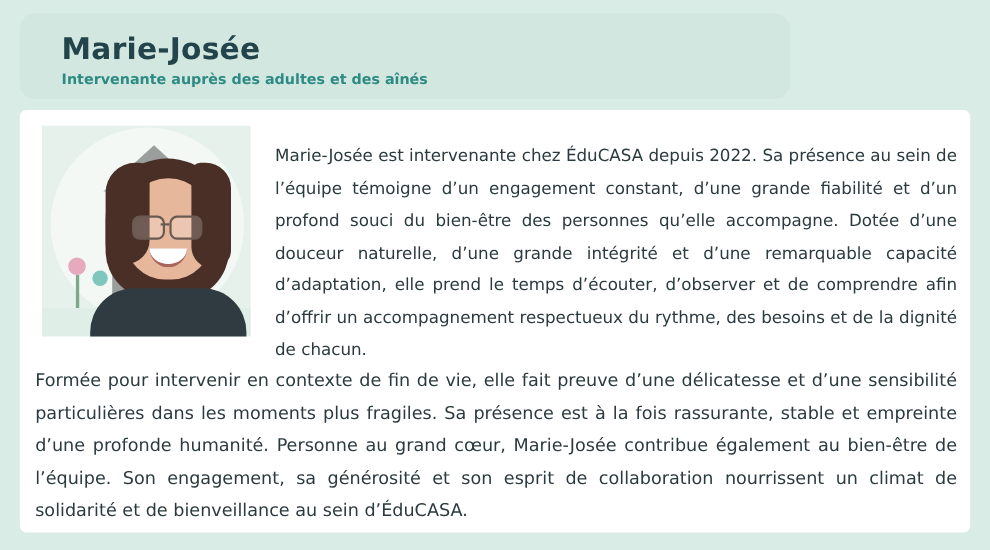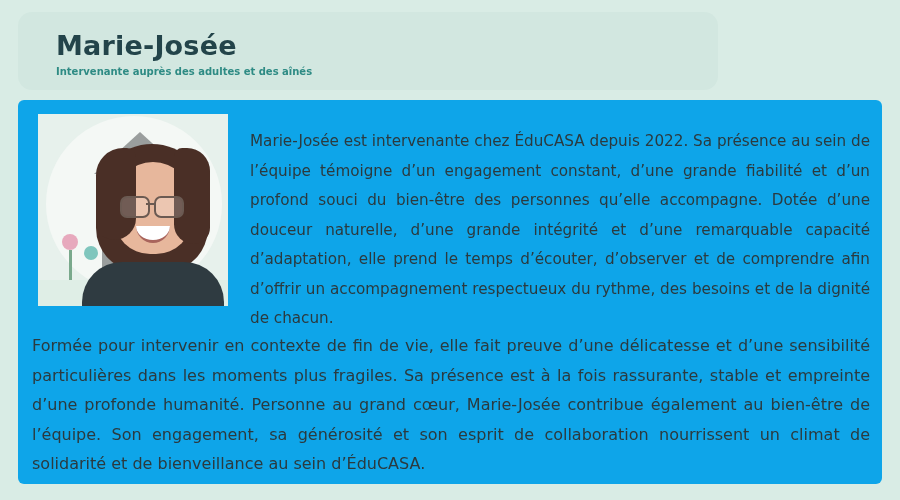--- a/index.html
+++ b/index.html
@@ -42,35 +42,35 @@
     font-size: 27px;
     color: #23444a;
     letter-spacing: 0.2px;
     line-height: 1.05;
     margin: 0 0 6px 0;
     white-space: nowrap;
   }
   .person-role {
     font-family: "DejaVu Sans", sans-serif;
     font-weight: bold;
-    font-size: 10px;
+    font-size: 13px;
     color: #2e8b84;
     line-height: 1.1;
     margin: 0;
     white-space: nowrap;
   }
 
   
   .card {
     position: absolute;
     left: 18px;
     top: 100px;
     width: 864px;
     height: 384px;
-    background: #0ea5e9;
+    background: #ffffff;
     border-radius: 6px;
     box-sizing: border-box;
   }
 
   
   .photo-wrap {
     position: absolute;
     left: 20px;
     top: 14px;
     width: 190px;

